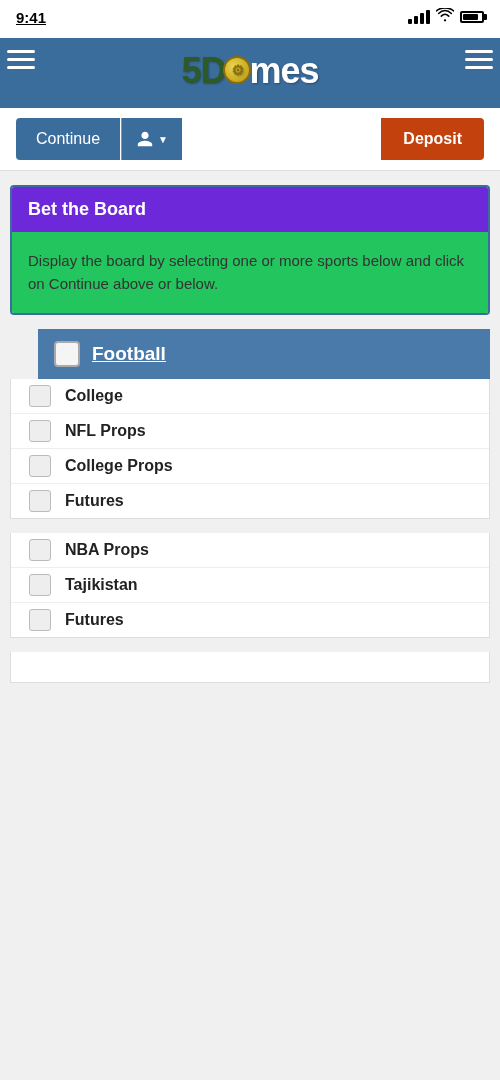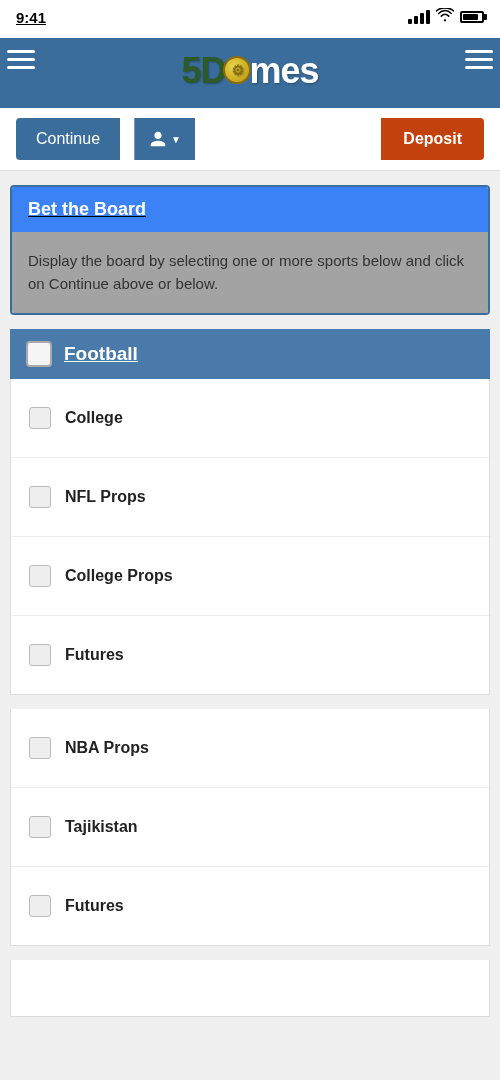--- a/index.html
+++ b/index.html
@@ -111,21 +111,21 @@
       font-size: 14px;
       color: #8a6d0a;
     }
 
     
     .toolbar {
       background: #fff;
       display: flex;
       align-items: center;
       padding: 10px 16px;
-      gap: 14px;
+      gap: 1px;
       border-bottom: 1px solid #ddd;
     }
     .btn-continue {
       background: #3a6d9c;
       color: #fff;
       border: none;
       padding: 12px 20px;
       font-size: 16px;
       font-weight: 500;
       cursor: pointer;
@@ -158,66 +158,66 @@
     }
 
     
     .bet-board-container {
       margin: 14px 10px;
       border: 2px solid #3a6d9c;
       border-radius: 4px;
       overflow: hidden;
     }
     .bet-board-header {
-      background: #3b82f6;
+      background: #6d28d9;
       padding: 12px 16px;
-      text-decoration: underline;
     }
     .bet-board-header h2 {
       color: #fff;
       font-size: 18px;
       font-weight: 700;
     }
     .bet-board-body {
-      background: #a3a3a3;
+      background: #22c55e;
       padding: 18px 16px;
     }
     .bet-board-body p {
       font-size: 15px;
       color: #333;
       line-height: 1.5;
     }
 
     
     .sport-section {
       margin: 14px 10px 0;
     }
     .sport-header {
       background: #4a7aaa;
       display: flex;
       align-items: center;
       padding: 12px 16px;
       gap: 12px;
       cursor: pointer;
+      margin-left: 28px;
     }
     .sport-header h3 {
       color: #fff;
       font-size: 19px;
       font-weight: 700;
       text-decoration: underline;
     }
     .sport-items {
       background: #fff;
       border: 1px solid #ddd;
       border-top: none;
     }
     .sport-item {
       display: flex;
       align-items: center;
-      padding: 28px 18px;
+      padding: 6px 18px;
       gap: 14px;
       border-bottom: 1px solid #eee;
     }
     .sport-item:last-child { border-bottom: none; }
     .sport-item label {
       font-size: 16px;
       font-weight: 700;
       color: #222;
       cursor: pointer;
     }

